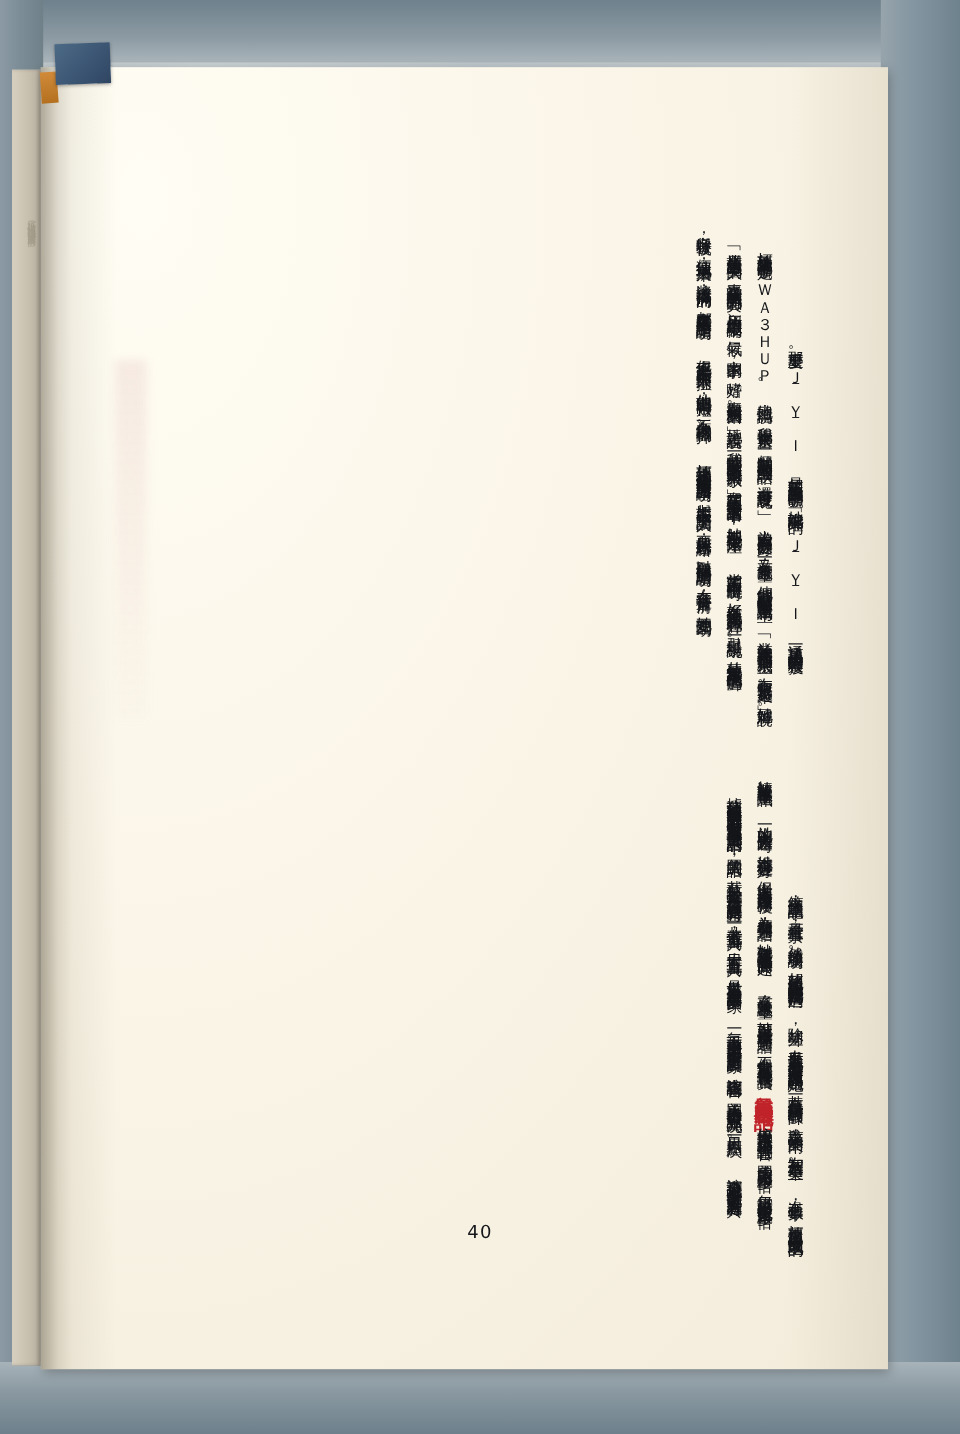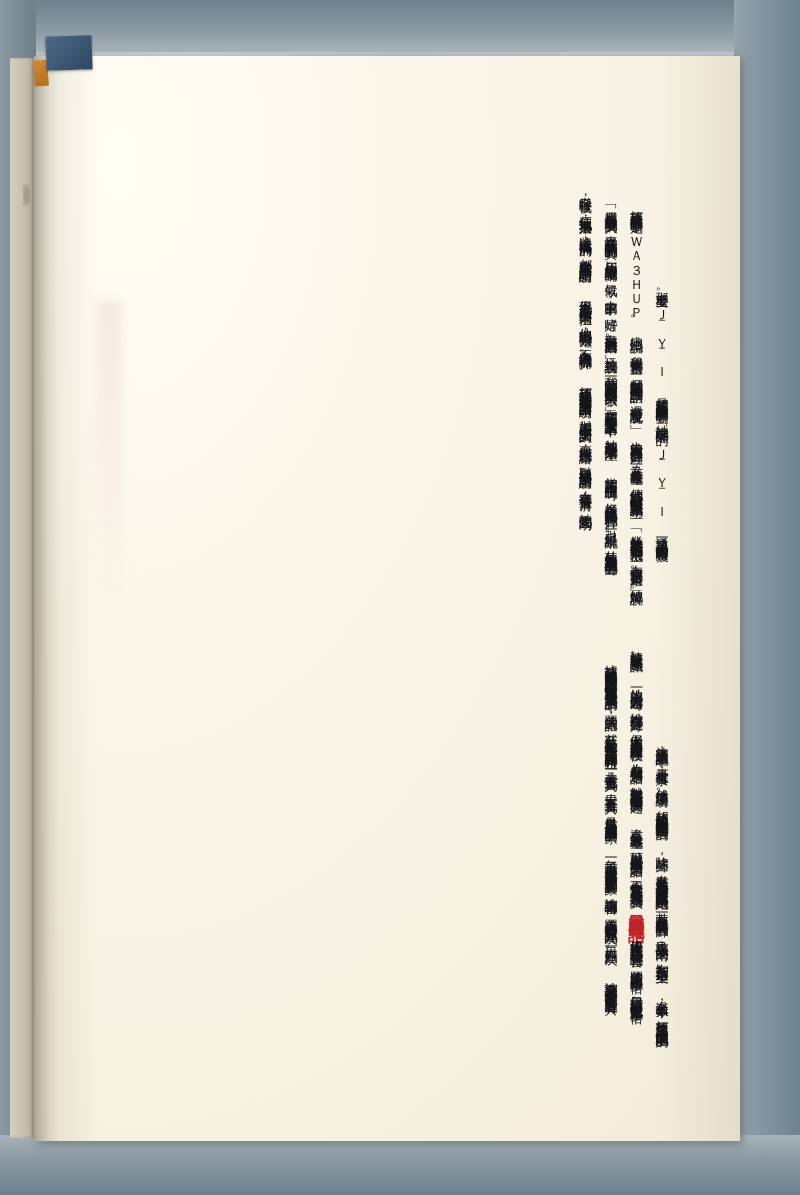--- a/index.html
+++ b/index.html
@@ -210,14 +210,15 @@
     <div class="col-band band-top">
       <span class="vcol">那麼重要。Ｊ－Ｙ－Ｉ 是胡笙國王業餘無線電臺的呼號。</span><span class="vcol">她說能與「陛下」的 Ｊ－Ｙ－Ｉ 通訊是一項最大的榮譽與</span><span class="vcol">收獲。</span><span class="vcol">　柯萊達業餘電臺的呼號是 ＷＡ３ＨＵＰ。她回憶說：「我覺</span><span class="vcol">得太興奮了！一個默默無聞的人竟與國王談話，還有什</span><span class="vcol">麼可說呢！」</span><span class="vcol">　由於大家有同樣的愛好，又有一座業餘電臺，</span><span class="vcol">他們的談話自然是以業餘無線電通訊為主。</span><span class="vcol">　「業餘無線電將我們放在一架飛機上，在空中很容</span><span class="vcol">易蓋起來。」她解釋說。</span><span class="vcol">　「業用業餘無線電臺的人，喜愛談及所收到訊號的</span><span class="vcol">品質，所用的無線電設備、氣候，家中的事，嗜好、喜</span><span class="vcol">歡與厭惡的東西。」她接着說：「我們唯一避開不談的</span><span class="vcol">事就是政治與宗教。」在胡笙國王每年寄發聖</span><span class="vcol">誕卡的名單中，她却幸運地敬陪末座了。</span><span class="vcol">　當胡笙國王在空中出現時，好像在金魚池中投入麵</span><span class="vcol">包碎片，引起一場紛亂。其他短波無線電臺認出他的聲</span><span class="vcol">音與呼號後，便瘋狂地擠過來，將波道擠得滿滿的，都</span><span class="vcol">在要求國王給予通話證明。</span><span class="vcol">　但也不能老是在天空中與人胡扯，他的出現時間很</span><span class="vcol">短，不久便將機器關掉。</span><span class="vcol">　柯萊達經常接到胡笙寄來的雙向通話書面證明，</span><span class="vcol">與胡笙在天空中通話的人，要與柯萊達聯絡，以便</span><span class="vcol">取得胡笙的通話證明。在寄發這種卡片前，她要查閱胡</span>
     </div>
 
     <div class="col-band band-bottom">
       <span class="vcol">笙寄來的通話記事，是否確有其事，然後才填發證明。</span><span class="vcol">胡笙將他的通訊記錄寄給她就是為這目的。</span><span class="vcol">　除胡笙外，在世界各地還有五十多位同好寄雙向通</span><span class="vcol">訊書面證明給她，其中有一位是伊斯特島的牧師。該島</span><span class="vcol">在太平洋的東南，在智利之西二千英里。</span><span class="vcol">　在過去數年中，柯萊達會與三三二個國家或地區的</span><span class="vcol">短波業餘無線電臺通訊。</span><span class="vcol">　她的一次與丈夫遨遊時，她没有這種愛好；但老大進</span><span class="vcol">入美國海岸巡邏隊服務後，為着便利與兒子通話，她對</span><span class="vcol">無線電通訊發生了濃厚的興趣。</span><span class="vcol">　有了業餘無線電臺，她可與在太平洋服務的兒子通話，</span><span class="vcol">不但非常便利且可免繳付長途電話費。</span><span class="vcol red-head">美日兩國電話</span><span class="vcol">　依據日本電報電話公社一項調查報告：美國的電話</span><span class="vcol">比日本多三倍，每日電話的撥叫次數也比日本多三倍。</span><span class="vcol">　據該公社稱美國與日本兩國的電話差不多佔有全世</span><span class="vcol">界現裝四億七千萬具電話的一半。美國的電話，截至該</span><span class="vcol">公社於去年十二月十六日發佈該調查資料時止，共一億</span><span class="vcol">七千五百萬具，日本五千五百萬具，是世界第二位裝用</span><span class="vcol">電話最多的國家。</span><span class="vcol">　每一千三百美國家庭與七千四百日本家庭為調查對</span><span class="vcol">象，該調查報告稱：美國人平均每日撥叫電話五點九次</span><span class="vcol">，日本只一點四次。</span><span class="vcol">　該調查且發現差不多百分之七十美國家庭裝有二具</span>
     </div>
 
   </div>
 
+  <div class="page-num">40</div>
 
 </div>
 
 </body></html>

